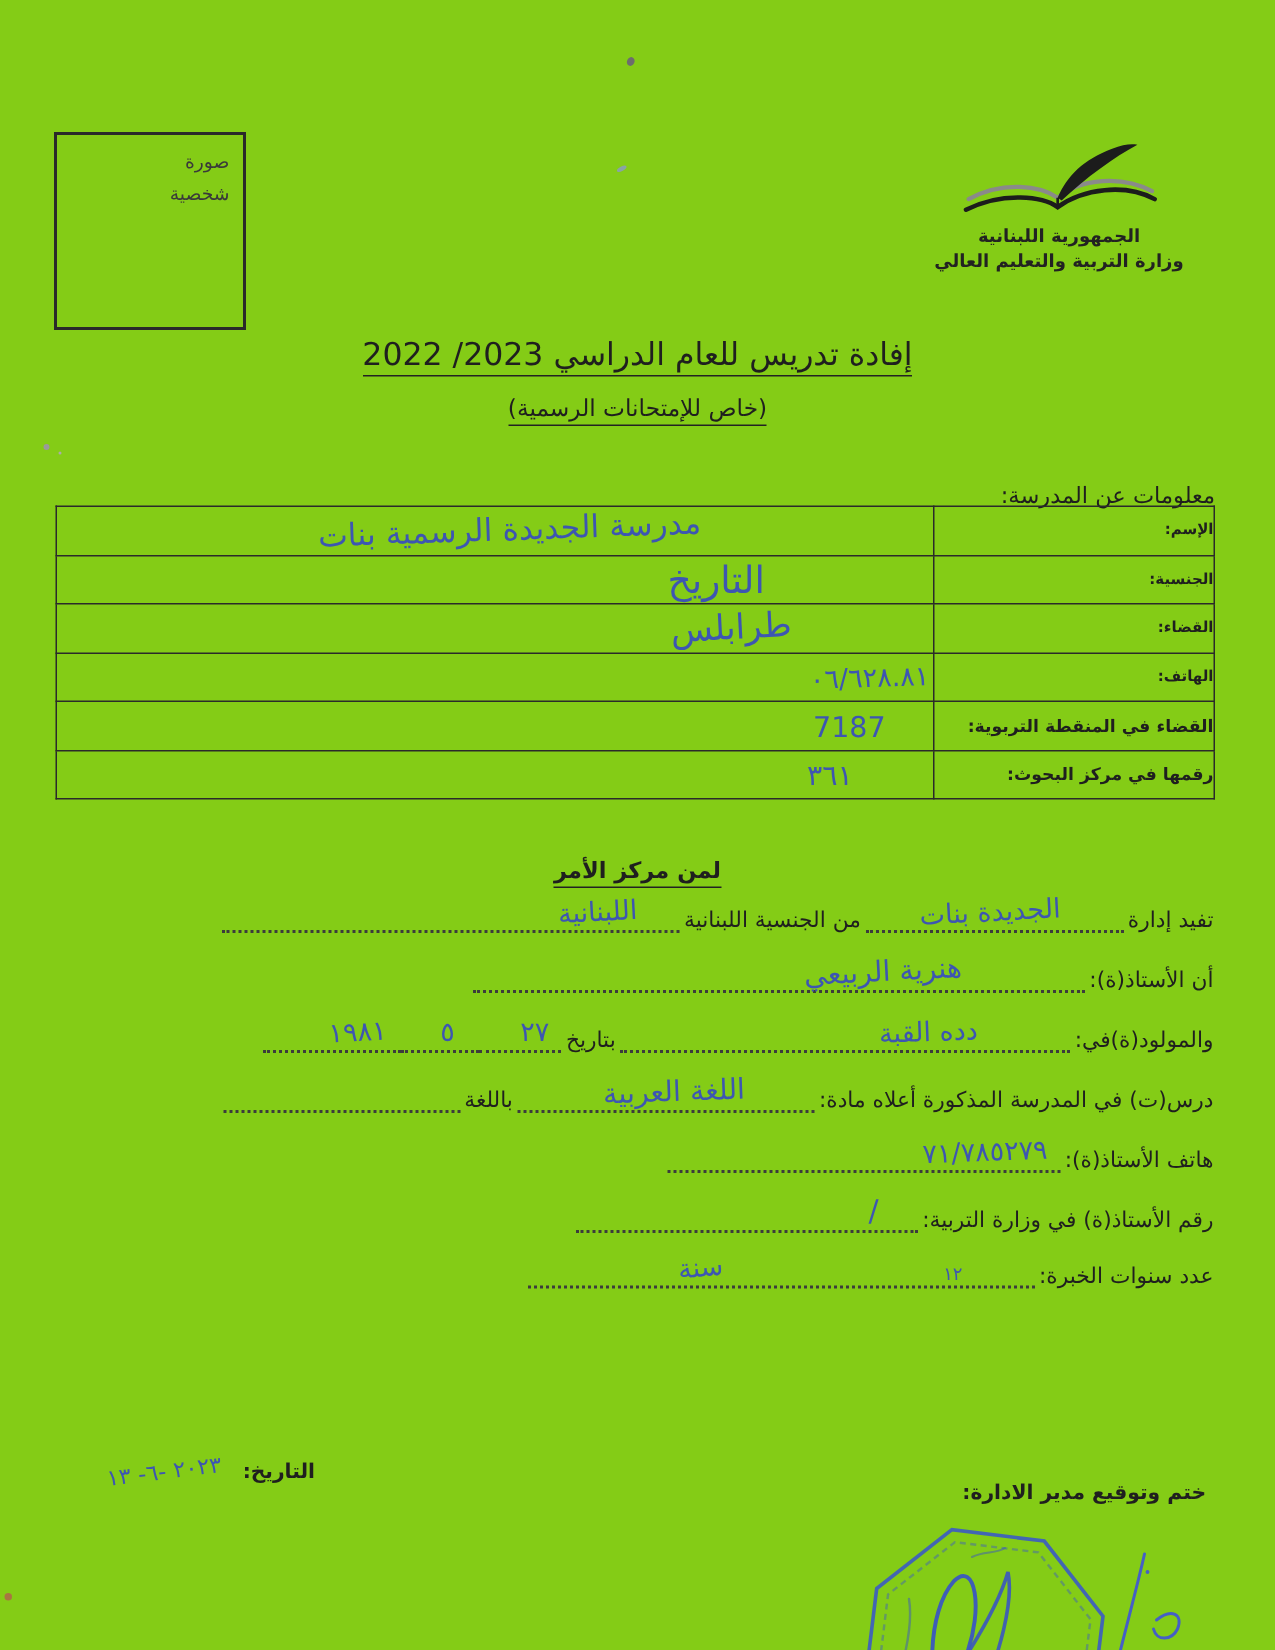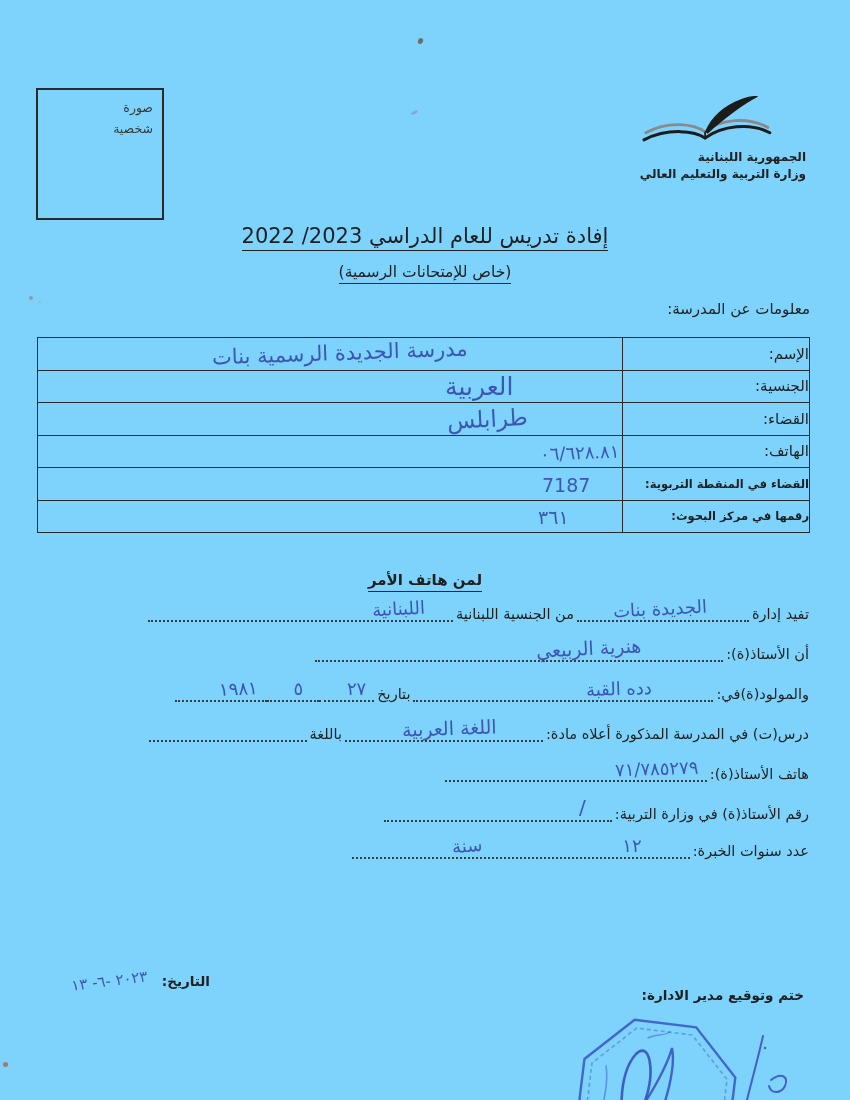--- a/index.html
+++ b/index.html
@@ -1,36 +1,36 @@
 <!DOCTYPE html>
 <html lang="ar"><head>
 <meta charset="utf-8">
 <style>
   html,body{margin:0;padding:0;background:#d9d9d9;}
-  .page{position:relative;width:850px;height:1100px;margin:0 auto;background:#7dd3fc;
+  .page{position:relative;width:850px;height:1100px;margin:0 auto;background:#84cc16;
         overflow:hidden;font-family:"DejaVu Sans",sans-serif;color:#1f1f1f;}
   
   .photo-box{position:absolute;left:36px;top:88px;width:106px;height:114px;border:2px solid #2a2a2a;
              direction:rtl;padding:7px 9px;font-size:12.5px;color:#3a3a3a;line-height:1.7;}
   
-  .logo{position:absolute;left:606px;top:92px;width:200px;direction:rtl;}
+  .logo{position:absolute;left:606px;top:92px;width:200px;text-align:center;direction:rtl;}
   .logo svg{width:152px;height:62px;display:block;margin:0 auto;}
   .logo .l1{font-size:12px;font-weight:bold;color:#222;margin-top:-4px;}
   .logo .l2{font-size:12px;font-weight:bold;color:#222;margin-top:3px;letter-spacing:.3px;}
   
   .title,.subtitle,.sec-head{position:absolute;left:0;width:100%;text-align:center;direction:rtl;}
   .title{top:224px;font-size:21px;}
   .subtitle{top:263px;font-size:15.5px;}
   .sec-head{top:571px;font-size:15px;font-weight:bold;}
   .ul{border-bottom:1.6px solid #222;padding-bottom:2px;}
-  .school-label{position:absolute;right:40px;top:300px;direction:rtl;font-size:15px;}
+  .school-label{position:absolute;right:40px;top:321px;direction:rtl;font-size:15px;}
   
   table.school{position:absolute;left:37px;top:337px;width:773px;border-collapse:collapse;direction:rtl;}
   table.school td{border:1.5px solid #2a2a2a;height:31.5px;padding:0;}
-  td.lbl{width:186px;font-size:15px;padding-right:6px;}
+  td.lbl{width:186px;font-size:10px;padding-right:6px;font-weight:bold;}
   td.lbl.small{font-size:11.5px;font-weight:bold;}
   
   .hand{color:#3d56b2;white-space:nowrap;font-family:"DejaVu Sans",sans-serif;}
   .hv{position:absolute;}
   
   .bline{position:absolute;right:38px;direction:rtl;display:flex;align-items:flex-end;
          font-size:14.5px;white-space:nowrap;}
   .pt{padding:0 3px;text-align:right;}
   .dots{position:relative;height:7px;border-bottom:2px dotted #3c3c3c;flex:0 0 auto;}
   .fill{position:absolute;bottom:1px;white-space:nowrap;}
@@ -102,28 +102,28 @@
           <td class="val"></td>
         </tr>
     <tr>
           <td class="lbl small">رقمها في مركز البحوث:</td>
           <td class="val"></td>
         </tr>
   </tbody>
     </table>
 
   <span class="hand hv" style="left:212px;top:341px;font-size:21px;transform:rotate(-2deg);">مدرسة الجديدة الرسمية بنات</span>
-  <span class="hand hv" style="left:445px;top:372px;font-size:25px;">العربية</span>
+  <span class="hand hv" style="left:445px;top:372px;font-size:25px;">التاريخ</span>
   <span class="hand hv" style="left:447px;top:406px;font-size:23px;transform:rotate(-3deg);">طرابلس</span>
   <span class="hand hv" dir="ltr" style="left:540px;top:442px;font-size:18px;transform:rotate(-2deg);">٠٦/٦٢٨.٨١</span>
   <span class="hand hv" dir="ltr" style="left:542px;top:474px;font-size:19px;">7187</span>
   <span class="hand hv" dir="ltr" style="left:538px;top:506px;font-size:19px;">٣٦١</span>
 
   <div class="sec-head">
-    <span class="ul">لمن هاتف الأمر</span>
+    <span class="ul">لمن مركز الأمر</span>
   </div>
 
   <div class="bline" style="top:606px;">
     <span class="pt">تفيد إدارة</span>
     <span class="dots" style="width:172px;">
       <span class="fill hand" style="right:42px;font-size:18px;transform:rotate(-3deg);">الجديدة بنات</span>
     </span>
     <span class="pt">من الجنسية اللبنانية</span>
     <span class="dots" style="width:305px;">
       <span class="fill hand" style="right:28px;font-size:18px;transform:rotate(-3deg);">اللبنانية</span>
@@ -173,21 +173,21 @@
   <div class="bline" style="top:806px;">
     <span class="pt">رقم الأستاذ(ة) في وزارة التربية:</span>
     <span class="dots" style="width:228px;">
       <span class="fill hand" style="right:26px;font-size:20px;">/</span>
     </span>
   </div>
 
   <div class="bline" style="top:843px;">
     <span class="pt">عدد سنوات الخبرة:</span>
     <span class="dots" style="width:338px;">
-      <span class="fill hand" dir="ltr" style="right:48px;font-size:18px;">١٢</span>
+      <span class="fill hand" dir="ltr" style="right:48px;font-size:12px;">١٢</span>
       <span class="fill hand" style="right:208px;font-size:18px;transform:rotate(-5deg);">سنة</span>
     </span>
   </div>
 
   <div class="stamp-label">ختم وتوقيع مدير الادارة:</div>
 
   <div class="footer-date">
     <span class="lbl-d">التاريخ:</span>
     <span class="date-hand hand" dir="ltr">٢٠٢٣ -٦- ١٣</span>
   </div>

